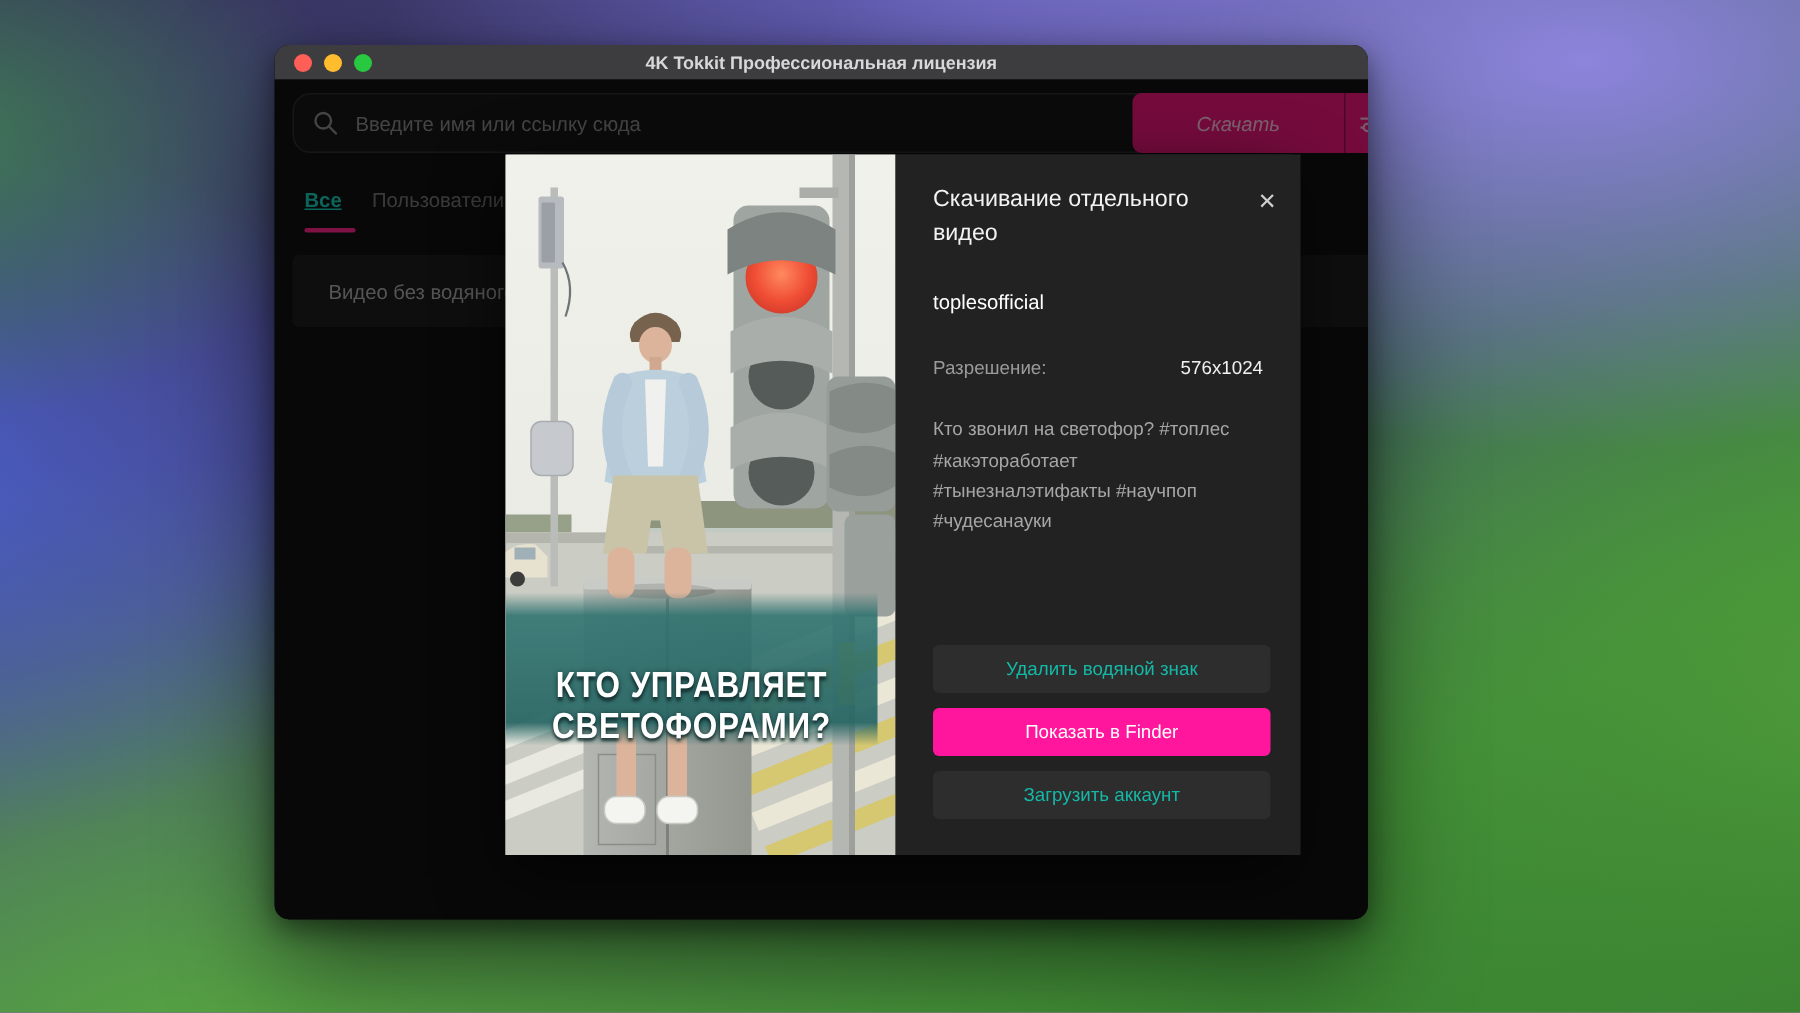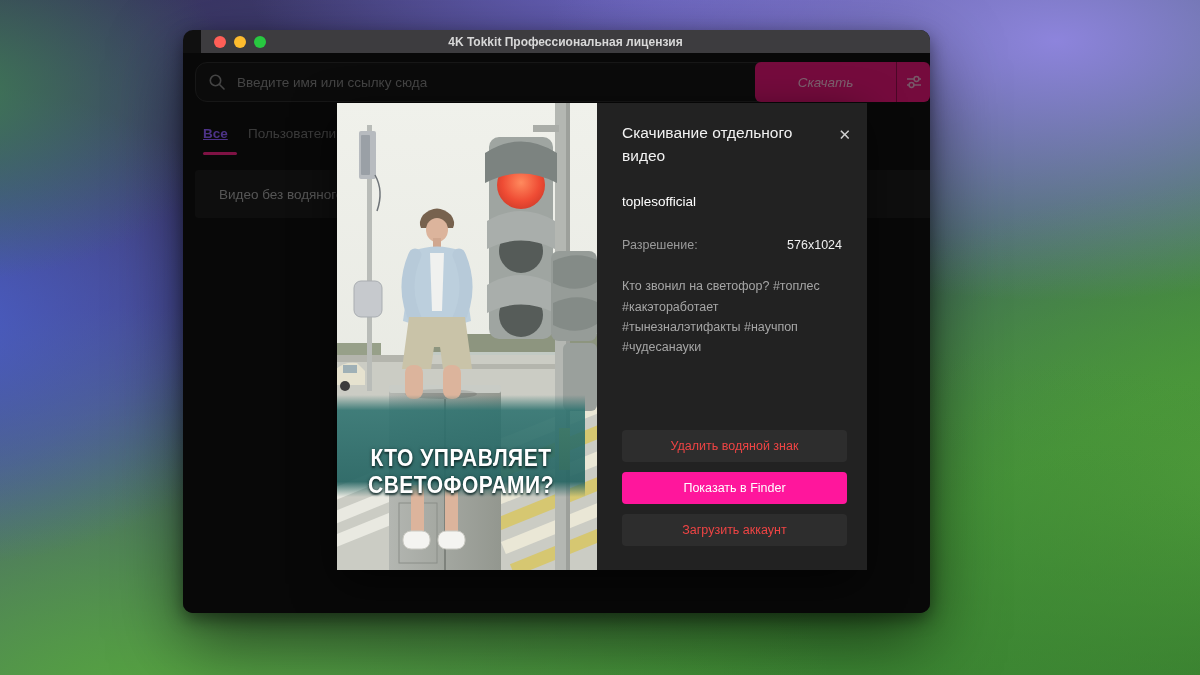--- a/index.html
+++ b/index.html
@@ -9,39 +9,39 @@
       radial-gradient(820px 420px at 88% 6%, #8d84dc 0%, rgba(141,132,220,0) 62%),
       radial-gradient(700px 420px at 55% -8%, #6f68c8 0%, rgba(111,104,200,0) 60%),
       radial-gradient(520px 340px at -4% 14%, #3f7a55 0%, rgba(63,122,85,0) 55%),
       radial-gradient(640px 420px at -6% 48%, #4a5fc8 0%, rgba(74,95,200,0) 58%),
       radial-gradient(1050px 640px at 12% 108%, #57a83e 0%, rgba(87,168,62,0) 66%),
       radial-gradient(1250px 700px at 75% 118%, #3e8a33 0%, rgba(62,138,51,0) 64%),
       radial-gradient(900px 500px at 104% 70%, #4f9c3a 0%, rgba(79,156,58,0) 58%),
       linear-gradient(150deg, #35315a 0%, #4a4788 34%, #3f8a3a 78%, #2f6e2a 100%);
   }
   .window{position:absolute;left:183px;top:30px;width:729px;height:583px;border-radius:10px;
-    overflow:hidden;background:#101010;box-shadow:0 28px 70px rgba(0,0,0,.55),0 6px 18px rgba(0,0,0,.45);padding-left:18px;}
+    overflow:hidden;background:#101010;box-shadow:0 28px 70px rgba(0,0,0,.55),0 6px 18px rgba(0,0,0,.45);}
   .titlebar{height:23px;background:#3d3c3f;border-bottom:1px solid #252527;display:flex;align-items:center;justify-content:center;position:relative;}
   .lights{position:absolute;left:13px;top:0;height:100%;display:flex;align-items:center;gap:8px;}
   .light{width:12px;height:12px;border-radius:50%;}
   .light.red{background:#ff5f57;}.light.yellow{background:#febc2e;}.light.green{background:#28c840;}
   .wtitle{font-size:12px;font-weight:700;color:#d8d8d8;}
   .content{position:absolute;top:23px;left:0;right:0;bottom:0;background:#101010;}
   
   .search{position:absolute;left:12px;top:9px;width:580px;height:40px;background:#151515;border:1px solid #2a2a2a;border-radius:12px;display:flex;align-items:center;padding:0 12px;gap:9px;box-sizing:border-box;}
   .search input{flex:1;background:transparent;border:none;outline:none;color:#dddddd;font-size:13.5px;font-family:"Liberation Sans",sans-serif;}
   .search input::placeholder{color:#7d7d7d;}
   .dl-group{position:absolute;left:572px;top:9px;width:175px;height:40px;background:#d6156f;border-radius:6px;display:flex;align-items:stretch;overflow:hidden;font-style:italic;}
   .dl-label{width:141px;display:flex;align-items:center;justify-content:center;color:#e3b0c9;font-size:13.5px;}
   .dl-divider{width:1px;background:rgba(0,0,0,.35);}
   .dl-sliders{flex:1;display:flex;align-items:center;justify-content:center;}
   .avatar{position:absolute;left:790px;top:18px;width:26px;height:26px;}
   .badge{position:absolute;left:794px;top:9px;min-width:26px;height:17px;background:#ee1a7e;border-radius:4px;color:#fff;font-size:11px;display:flex;align-items:center;justify-content:center;z-index:2;}
   
-  .tab-all{position:absolute;left:20px;top:73px;font-size:13.5px;font-weight:700;color:#8b5cf6;text-decoration:underline;}
+  .tab-all{position:absolute;left:20px;top:73px;font-size:13.5px;font-weight:700;color:#14b8a6;text-decoration:underline;}
   .tab-underline{position:absolute;left:20px;top:99px;width:34px;height:3px;background:#e8217c;border-radius:2px;}
   .tab-users{position:absolute;left:65px;top:73px;font-size:13.5px;color:#6b6b6b;}
   .tab-subs{position:absolute;right:95px;top:74px;font-size:13px;color:#8f8f8f;white-space:nowrap;}
   .icon-abs{position:absolute;width:20px;height:20px;}
   .i-listsearch{left:748px;top:76px;}
   .i-sort{left:782px;top:76px;}
   
   .banner{position:absolute;left:12px;top:117px;width:806px;height:48px;background:#1b1b1b;border-radius:4px;display:flex;align-items:center;justify-content:space-between;padding:0 24px;box-sizing:border-box;}
   .banner-text{color:#9c9c9c;font-size:13.5px;}
   .banner-arrow{color:#8f8f8f;font-size:17px;}
@@ -57,21 +57,21 @@
   .panel{flex:1;background:#222222;position:relative;padding:18px 20px 24px 25px;box-sizing:border-box;}
   .panel-title{font-size:15.5px;line-height:1.5;color:#f2f2f2;width:196px;}
   .close{position:absolute;right:16px;top:24px;color:#cfcfcf;font-size:15px;line-height:1;}
   .username{margin-top:26px;font-size:13.5px;color:#ffffff;}
   .meta{margin-top:27px;font-size:12.5px;line-height:1.5;width:220px;}
   .meta-row{display:flex;justify-content:space-between;}
   .meta-row .lbl{color:#9b9b9b;}
   .meta-row .val{color:#f0f0f0;}
   .desc{margin-top:22px;font-size:12.5px;line-height:1.62;color:#a6a6a6;width:225px;}
   .btns{position:absolute;left:25px;right:20px;bottom:24px;display:flex;flex-direction:column;gap:10px;}
-  .btn{height:32px;border-radius:4px;display:flex;align-items:center;justify-content:center;font-size:12.5px;background:#2d2d2d;color:#ef4444;cursor:pointer;}
+  .btn{height:32px;border-radius:4px;display:flex;align-items:center;justify-content:center;font-size:12.5px;background:#2d2d2d;color:#14b8a6;cursor:pointer;}
   .btn.pink{background:#ff169c;color:#ffffff;}
 </style>
 </head>
 <body>
 
 <div class="wallpaper"></div>
 
 <div class="window">
   <div class="titlebar">
     <div class="lights">

